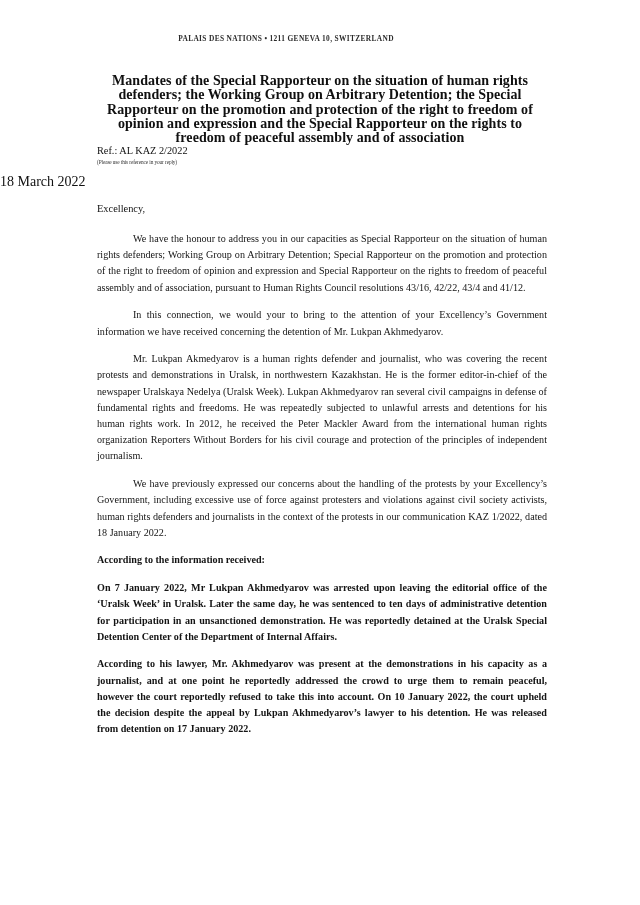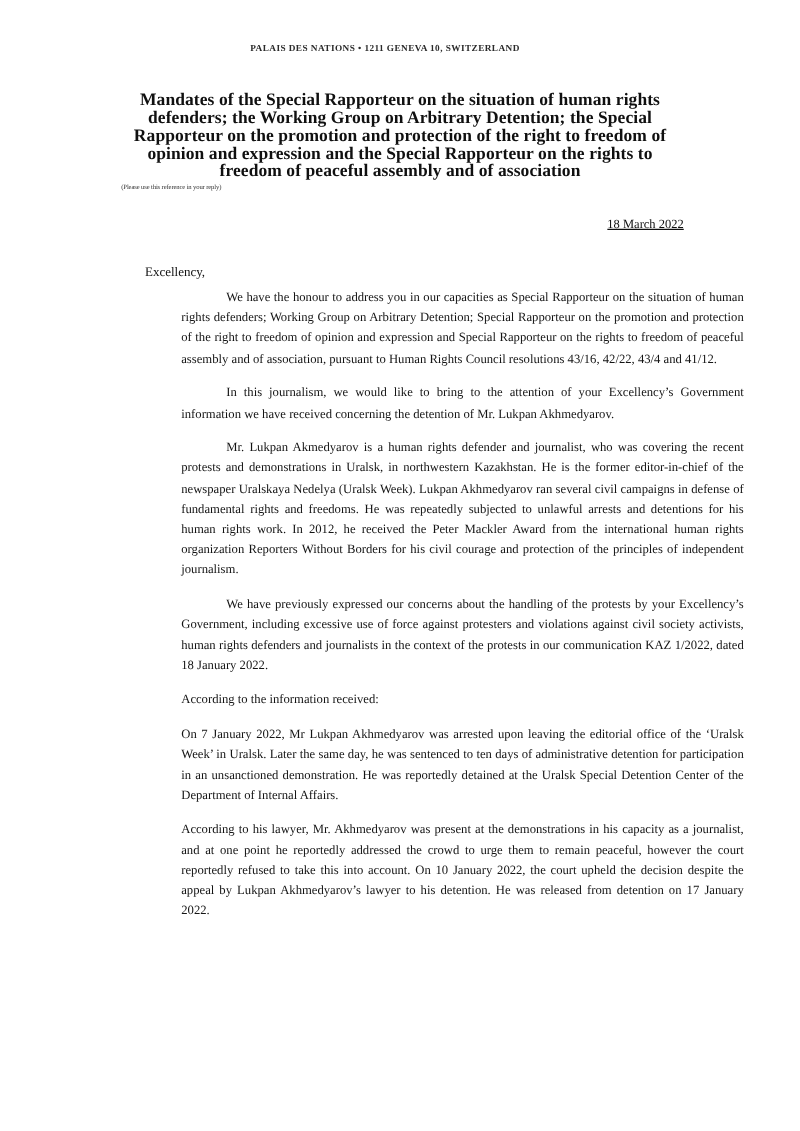--- a/index.html
+++ b/index.html
@@ -23,21 +23,20 @@
   .letterhead {
     position: absolute;
     top: 34px;
     left: 0;
     width: 572px;
     text-align: center;
     font-size: 7.4px;
     letter-spacing: 0.35px;
     font-weight: bold;
     color: #2b2b2b;
-    padding-left: 22px;
   }
   .mandates {
     position: absolute;
     top: 74px;
     left: 92px;
     width: 456px;
     text-align: center;
     font-size: 14px;
     font-weight: bold;
     line-height: 14.3px;
@@ -60,81 +59,79 @@
     line-height: 8px;
     color: #333333;
     margin-top: 1px;
     letter-spacing: -0.1px;
   }
   .date {
     position: absolute;
     top: 174px;
     left: 0;
     width: 547px;
-    text-align: right;
-    font-size: 10px;
+    font-size: 14px;
     color: #101010;
-    text-decoration: underline;
   }
   .salutation {
     position: absolute;
-    top: 213px;
+    top: 203px;
     left: 97px;
     font-size: 10.4px;
     color: #101010;
-    margin-left: 19px;
   }
   .body-block {
     position: absolute;
     top: 231px;
     left: 97px;
     width: 450px;
-    margin-left: 48px;
   }
   p.para {
     margin: 0 0 11.5px 0;
     font-size: 10.15px;
     line-height: 16.2px;
     text-align: justify;
     text-justify: inter-word;
     color: #141414;
     hyphens: none;
   }
   p.para.indent {
     text-indent: 36px;
   }
   p.para.noindent {
     text-indent: 0;
+    font-weight: bold;
   }
   b {
     font-weight: normal;
   }
 </style>
 </head>
 <body>
 
 <div class="page">
 
   <div class="letterhead">PALAIS DES NATIONS • 1211 GENEVA 10, SWITZERLAND</div>
 
   <div class="mandates">Mandates of the Special Rapporteur on the situation of human rights defenders; the Working Group on Arbitrary Detention; the Special Rapporteur on the promotion and protection of the right to freedom of opinion and expression and the Special Rapporteur on the rights to freedom of peaceful assembly and of association</div>
 
   <div class="refblock">
+    <div class="ref-line">Ref.: AL KAZ 2/2022</div>
     <div class="ref-note">(Please use this reference in your reply)</div>
   </div>
 
   <div class="date">18 March 2022</div>
 
   <div class="salutation">Excellency,</div>
 
   <div class="body-block">
 
     <p class="para indent">We have the honour to address you in our capacities as Special Rapporteur on the situation of human rights defenders; Working Group on Arbitrary Detention; Special Rapporteur on the promotion and protection of the right to freedom of opinion and expression and Special Rapporteur on the rights to freedom of peaceful assembly and of association, pursuant to Human Rights Council resolutions 43/16, 42/22, 43/4 and 41/12.</p>
 
-    <p class="para indent"><span>In this journalism, we would like to bring to the attention of your Excellency’s Government information we have received concerning the </span><b>detention of Mr. Lukpan Akhmedyarov</b><span>.</span></p>
+    <p class="para indent"><span>In this connection, we would your to bring to the attention of your Excellency’s Government information we have received concerning the </span><b>detention of Mr. Lukpan Akhmedyarov</b><span>.</span></p>
 
     <p class="para indent"><span>Mr. </span><b>Lukpan Akmedyarov</b><span> is a human rights defender and journalist, who was covering the recent protests and demonstrations in Uralsk, in northwestern Kazakhstan. He is the former editor-in-chief of the newspaper Uralskaya Nedelya (Uralsk Week). Lukpan Akhmedyarov ran several civil campaigns in defense of fundamental rights and freedoms. He was repeatedly subjected to unlawful arrests and detentions for his human rights work. In 2012, he received the Peter Mackler Award from the international human rights organization Reporters Without Borders for his civil courage and protection of the principles of independent journalism.</span></p>
 
     <p class="para indent">We have previously expressed our concerns about the handling of the protests by your Excellency’s Government, including excessive use of force against protesters and violations against civil society activists, human rights defenders and journalists in the context of the protests in our communication KAZ 1/2022, dated 18 January 2022.</p>
 
     <p class="para noindent">According to the information received:</p>
 
     <p class="para noindent">On 7 January 2022, Mr Lukpan Akhmedyarov was arrested upon leaving the editorial office of the ‘Uralsk Week’ in Uralsk. Later the same day, he was sentenced to ten days of administrative detention for participation in an unsanctioned demonstration. He was reportedly detained at the Uralsk Special Detention Center of the Department of Internal Affairs.</p>
 
     <p class="para noindent">According to his lawyer, Mr. Akhmedyarov was present at the demonstrations in his capacity as a journalist, and at one point he reportedly addressed the crowd to urge them to remain peaceful, however the court reportedly refused to take this into account. On 10 January 2022, the court upheld the decision despite the appeal by Lukpan Akhmedyarov’s lawyer to his detention. He was released from detention on 17 January 2022.</p>

